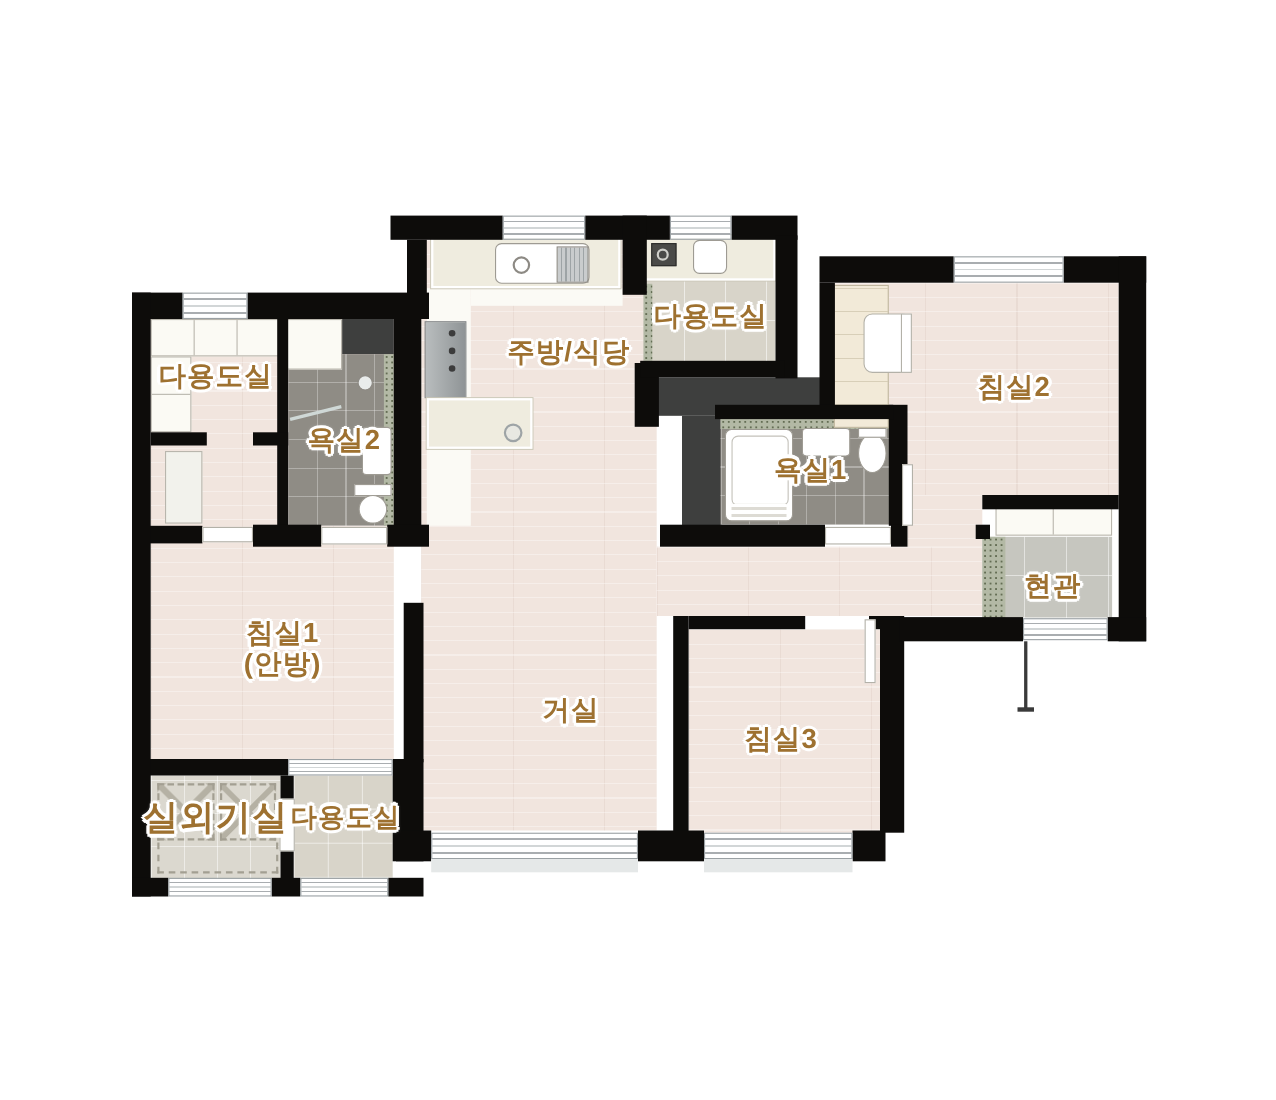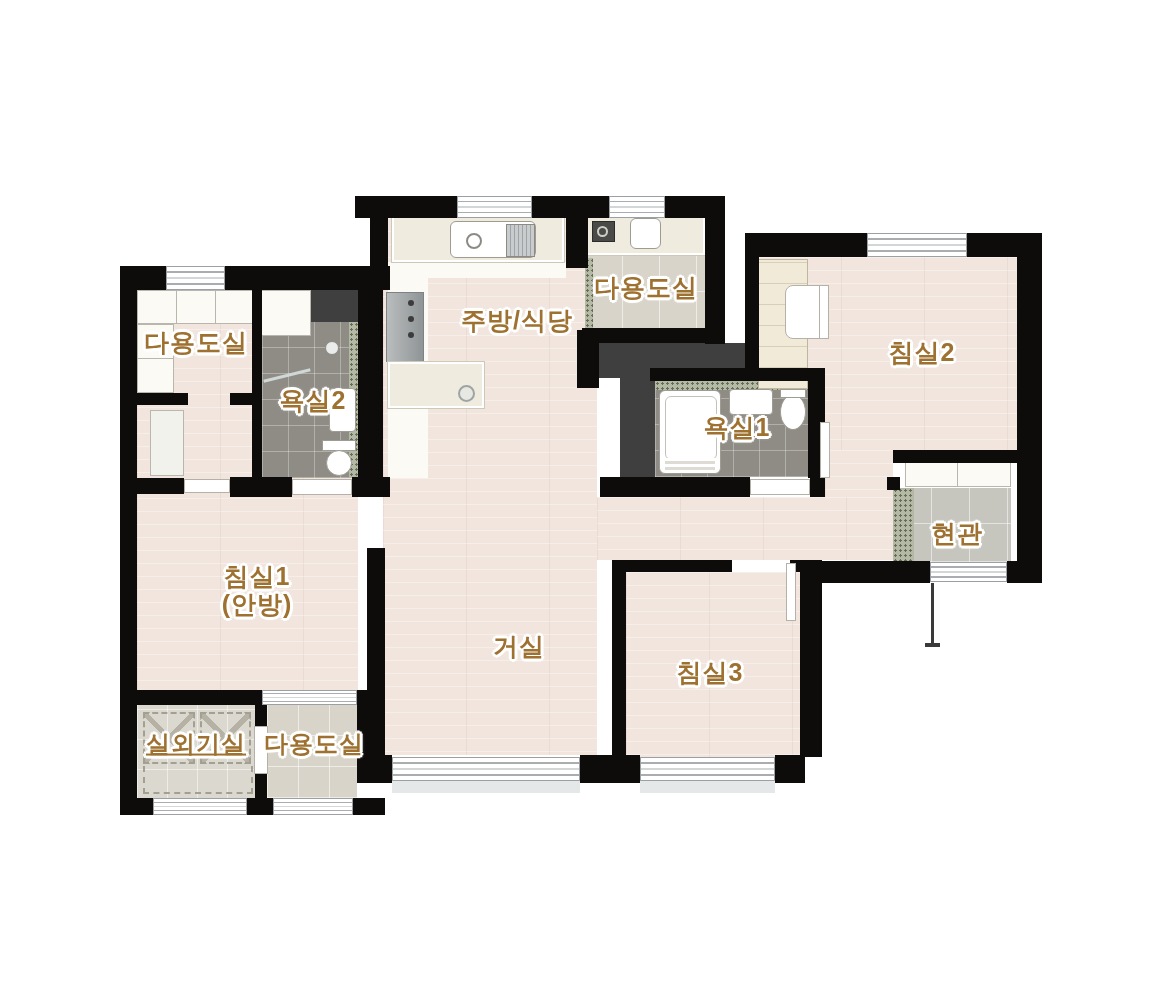--- a/index.html
+++ b/index.html
@@ -204,16 +204,16 @@
   <div class="rlabel" style="left:646px;top:287px;"><span>다용도실</span></div>
   <div class="rlabel" style="left:922px;top:352px;"><span>침실2</span></div>
   <div class="rlabel" style="left:737px;top:427px;text-align:center;"><span>욕실1</span></div>
   <div class="rlabel" style="left:957px;top:533px;"><span>현관</span></div>
   <div class="rlabel" style="left:257px;top:590px;">
     <div>침실1</div>
     <div>(안방)</div>
   </div>
   <div class="rlabel" style="left:489px;top:646px;margin-left:30px;"><span>거실</span></div>
   <div class="rlabel" style="left:710px;top:672px;"><span>침실3</span></div>
-  <div class="rlabel" style="left:196px;top:744px;font-size:24px;text-decoration:underline;"><span>실외기실</span></div>
+  <div class="rlabel" style="left:196px;top:744px;font-size:32px;"><span>실외기실</span></div>
   <div class="rlabel" style="left:314px;top:744px;font-size:24px;"><span>다용도실</span></div>
 
 </div>
 
 </body></html>

